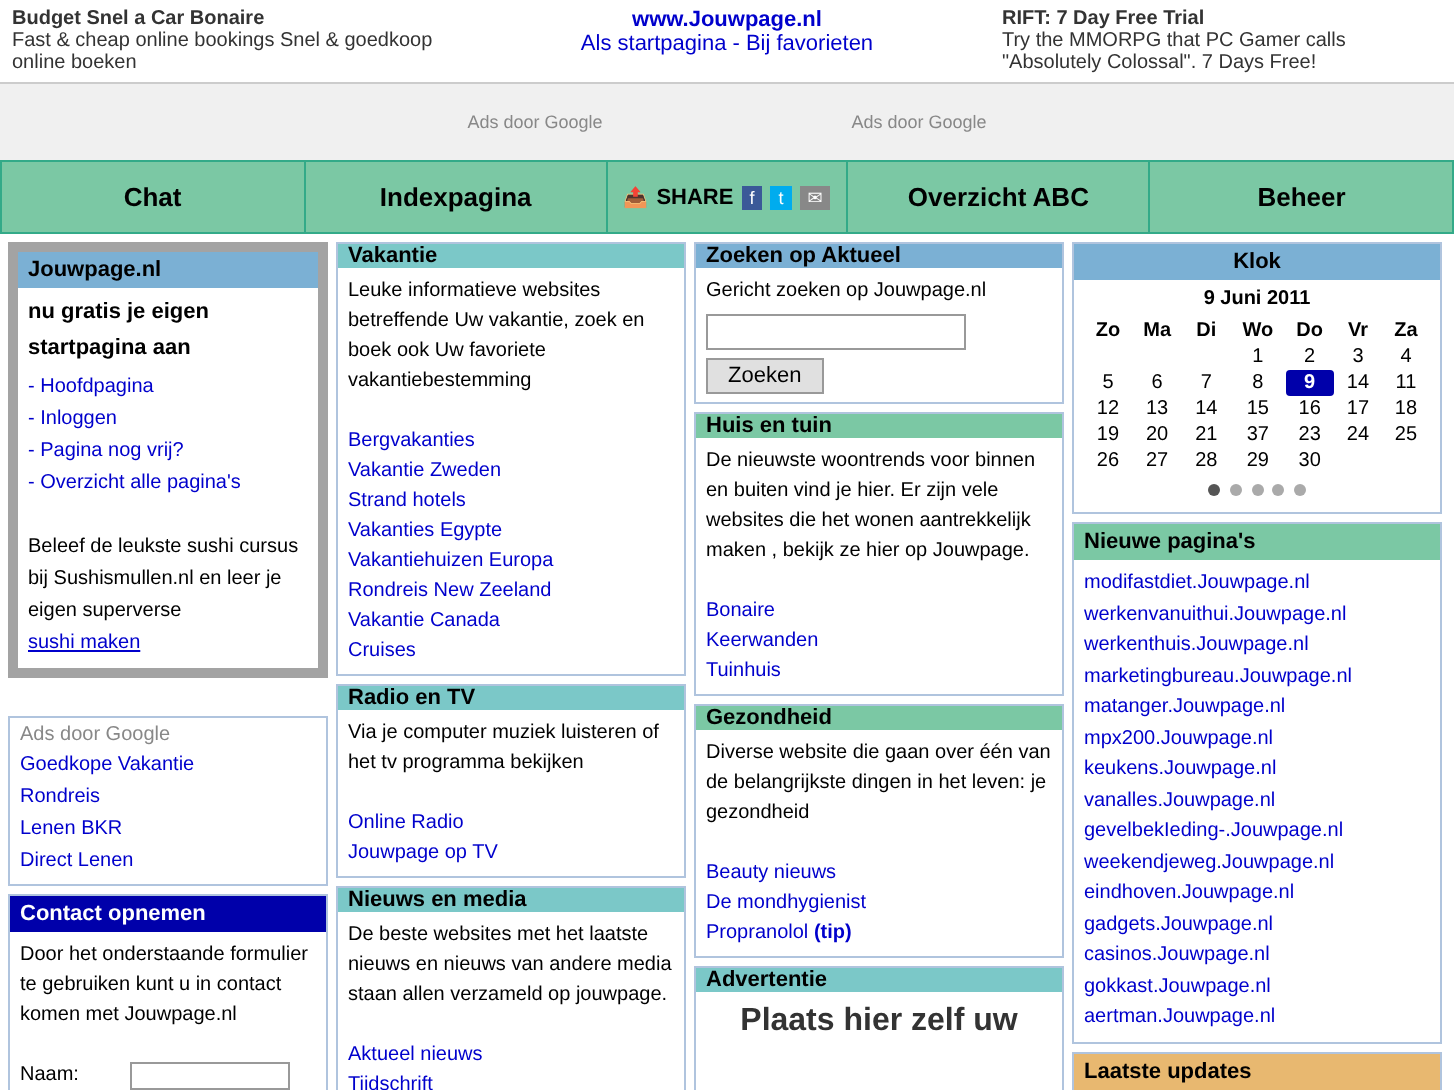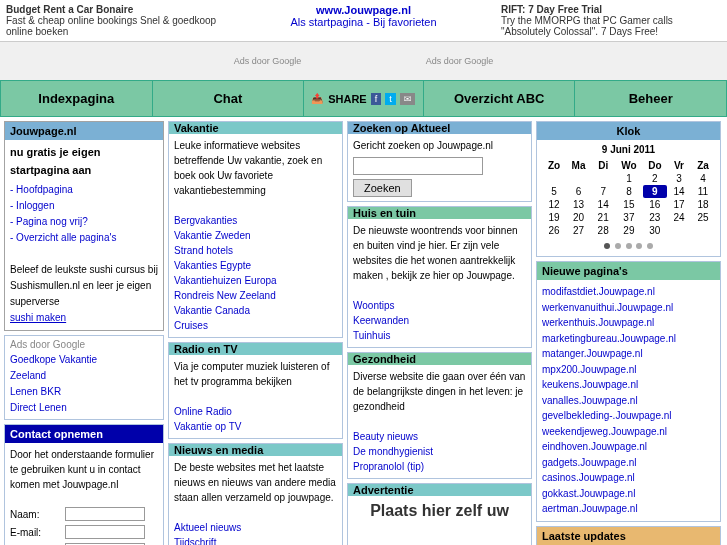--- a/index.html
+++ b/index.html
@@ -28,36 +28,36 @@
     .col4 { width: 185px; flex-shrink: 0; }
 
     
     .section-box { border: 1px solid #b0c4de; margin-bottom: 4px; background: #fff; }
     .section-header { background: #7bc8c8; padding: 0 5px; font-weight: bold; font-size: 11px; color: #000; }
     .section-header-blue { background: #7bb0d4; }
     .section-header-green { background: #7bc8a4; }
     .section-body { padding: 4px 5px; font-size: 10px; line-height: 1.5; }
 
     
-    .jouwpage-box { border: 1px solid #a3a3a3; margin-bottom: 4px; }
+    .jouwpage-box { border: 5px solid #a3a3a3; margin-bottom: 19px; }
     .jouwpage-header { background: #7bb0d4; padding: 3px 5px; font-weight: bold; font-size: 11px; }
     .jouwpage-body { padding: 4px 5px; font-size: 10px; line-height: 1.6; }
     .jouwpage-body a { color: #00c; text-decoration: none; display: block; }
     .jouwpage-highlight { font-weight: bold; font-size: 11px; color: #000; display: block; margin-bottom: 3px; }
 
     
     .ads-google-box { border: 1px solid #b0c4de; margin-bottom: 4px; padding: 3px 5px; }
     .ads-google-title { color: #888; font-size: 10px; margin-bottom: 2px; }
     .ads-google-links a { display: block; color: #00c; font-size: 10px; text-decoration: none; line-height: 1.6; }
 
     
     .contact-box { border: 1px solid #b0c4de; margin-bottom: 4px; }
     .contact-header { background: #00a; color: #fff; padding: 3px 5px; font-weight: bold; font-size: 11px; }
     .contact-body { padding: 4px 5px; font-size: 10px; line-height: 1.5; }
-    .form-row { display: flex; margin-bottom: 3px; }
+    .form-row { display: flex; align-items: center; margin-bottom: 3px; }
     .form-label { width: 55px; font-size: 10px; }
     .form-input { height: 14px; width: 80px; border: 1px solid #999; font-size: 9px; }
 
     
     .section-body a { color: #00c; text-decoration: none; }
 
     
     .search-input { width: 130px; height: 18px; border: 1px solid #999; margin: 4px 0; display: block; }
     .search-button { background: #e0e0e0; border: 1px solid #999; padding: 2px 10px; font-size: 11px; cursor: pointer; }
 
@@ -82,48 +82,48 @@
     .laatste-box { border: 1px solid #b0c4de; margin-bottom: 4px; }
     .laatste-header { background: #e8b870; padding: 3px 5px; font-weight: bold; font-size: 11px; }
     .laatste-body { padding: 4px 5px; font-size: 10px; line-height: 1.55; }
     .laatste-body a { color: #00c; text-decoration: none; display: block; }
 
     
     .advertentie-box { border: 1px solid #b0c4de; margin-bottom: 4px; background: #fff; padding: 6px; text-align: center; min-height: 60px; }
     .advertentie-text { font-size: 16px; font-weight: bold; color: #333; }
 
     
-    .tip-link { color: #c00; text-decoration: none; font-size: 10px; }
+    .tip-link { color: #c00; text-decoration: none; font-size: 10px; font-weight: bold; }
   </style>
 </head>
 <body>
 
 <div class="top-ads">
   <div class="top-ad-left">
-    <strong>Budget Rent a Car Bonaire</strong><br>
+    <strong>Budget Snel a Car Bonaire</strong><br>
     <span>Fast &amp; cheap online bookings Snel &amp; goedkoop online boeken</span>
   </div>
   <div class="top-ad-center">
     <strong><a>www.Jouwpage.nl</a></strong><br>
     <span>Als startpagina - Bij favorieten</span>
   </div>
   <div class="top-ad-right">
     <strong>RIFT: 7 Day Free Trial</strong><br>
     <span>Try the MMORPG that PC Gamer calls "Absolutely Colossal". 7 Days Free!</span>
   </div>
 </div>
 <div class="google-ads-bar">
   <span>Ads door Google</span>
   &nbsp;&nbsp;&nbsp;&nbsp;&nbsp;&nbsp;&nbsp;&nbsp;&nbsp;&nbsp;&nbsp;&nbsp;&nbsp;&nbsp;&nbsp;&nbsp;&nbsp;&nbsp;&nbsp;&nbsp;&nbsp;&nbsp;&nbsp;&nbsp;&nbsp;&nbsp;&nbsp;&nbsp;&nbsp;&nbsp;&nbsp;&nbsp;&nbsp;&nbsp;&nbsp;&nbsp;&nbsp;&nbsp;&nbsp;&nbsp;&nbsp;&nbsp;&nbsp;&nbsp;&nbsp;&nbsp;&nbsp;&nbsp;
   <span>Ads door Google</span>
 </div>
 
 <div class="nav-tabs">
+  <div class="nav-tab">Chat</div>
   <div class="nav-tab">Indexpagina</div>
-  <div class="nav-tab">Chat</div>
   <div class="nav-tab-share">
     <span style="font-size:10px; color:#555;">📤</span>
     <span style="font-size:11px; font-weight:bold;">SHARE</span>
     <span style="background:#3b5998; color:#fff; padding:1px 4px; font-size:9px; cursor:pointer;">f</span>
     <span style="background:#00acee; color:#fff; padding:1px 4px; font-size:9px; cursor:pointer;">t</span>
     <span style="background:#888; color:#fff; padding:1px 4px; font-size:9px; cursor:pointer;">✉</span>
   </div>
   <div class="nav-tab">Overzicht ABC</div>
   <div class="nav-tab">Beheer</div>
 </div>
@@ -141,21 +141,21 @@
         <a>- Overzicht alle pagina's</a>
         <br>
         <span style="font-size:10px; line-height:1.5;">Beleef de leukste sushi cursus bij Sushismullen.nl en leer je eigen superverse </span><a style="color:#00c; text-decoration:underline;">sushi maken</a>
       </div>
     </div>
 
     <div class="ads-google-box">
       <div class="ads-google-title">Ads door Google</div>
       <div class="ads-google-links">
         <a>Goedkope Vakantie</a>
-        <a>Zeeland</a>
+        <a>Rondreis</a>
         <a>Lenen BKR</a>
         <a>Direct Lenen</a>
       </div>
     </div>
 
     <div class="contact-box">
       <div class="contact-header">Contact opnemen</div>
       <div class="contact-body">
         <span>Door het onderstaande formulier te gebruiken kunt u in contact komen met Jouwpage.nl</span>
         <br><br>
@@ -193,21 +193,21 @@
         <a>Vakantie Canada</a><br>
         <a>Cruises</a>
       </div>
     </div>
 
     <div class="section-box">
       <div class="section-header">Radio en TV</div>
       <div class="section-body">
         <span>Via je computer muziek luisteren of het tv programma bekijken</span><br><br>
         <a>Online Radio</a><br>
-        <a>Vakantie op TV</a>
+        <a>Jouwpage op TV</a>
       </div>
     </div>
 
     <div class="section-box">
       <div class="section-header">Nieuws en media</div>
       <div class="section-body">
         <span>De beste websites met het laatste nieuws en nieuws van andere media staan allen verzameld op jouwpage.</span><br><br>
         <a>Aktueel nieuws</a><br>
         <a>Tijdschrift</a><br>
         
@@ -223,21 +223,21 @@
         <span>Gericht zoeken op Jouwpage.nl</span><br>
         <input class="search-input" type="text" style="">
         <button class="search-button">Zoeken</button>
       </div>
     </div>
 
     <div class="section-box">
       <div class="section-header section-header-green">Huis en tuin</div>
       <div class="section-body">
         <span>De nieuwste woontrends voor binnen en buiten vind je hier. Er zijn vele websites die het wonen aantrekkelijk maken , bekijk ze hier op Jouwpage.</span><br><br>
-        <a>Woontips</a><br>
+        <a>Bonaire</a><br>
         <a>Keerwanden</a><br>
         <a>Tuinhuis</a>
       </div>
     </div>
 
     <div class="section-box">
       <div class="section-header section-header-green">Gezondheid</div>
       <div class="section-body">
         <span>Diverse website die gaan over één van de belangrijkste dingen in het leven: je gezondheid</span><br><br>
         <a>Beauty nieuws</a><br>

